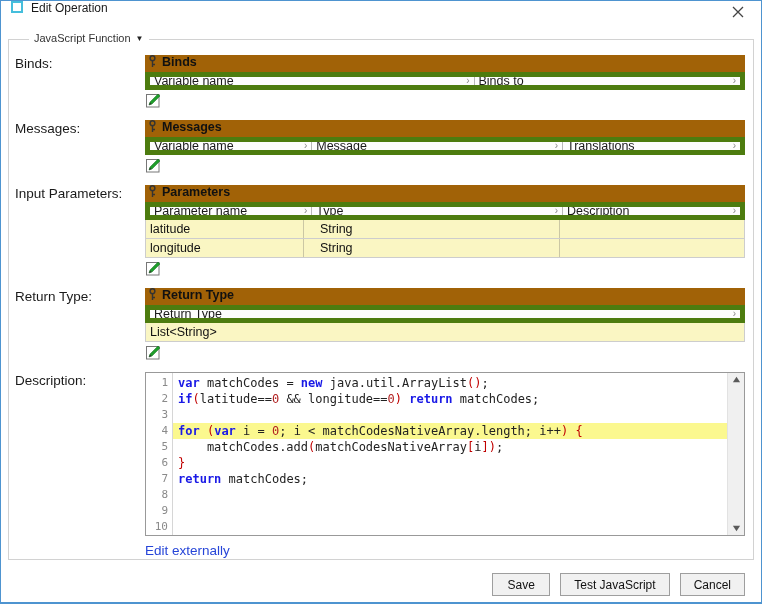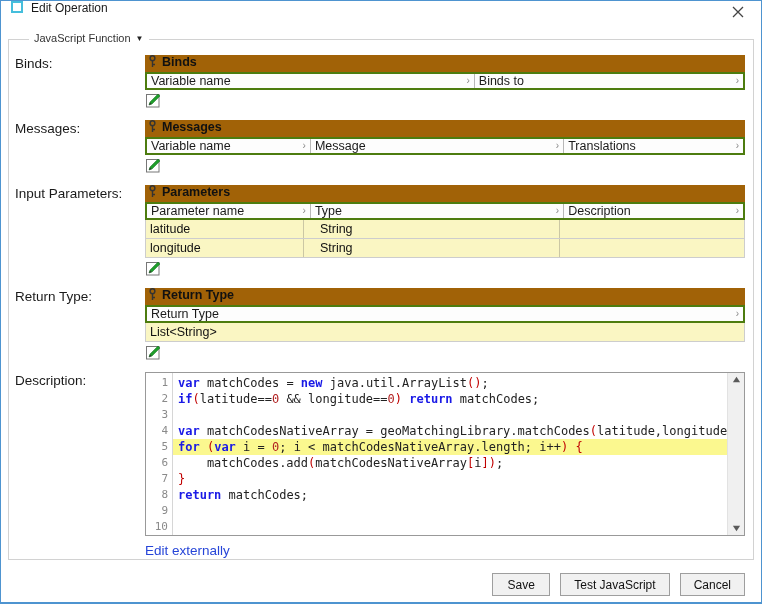--- a/index.html
+++ b/index.html
@@ -17,21 +17,21 @@
   .group-label { position:absolute; top:-8px; left:20px; background:#fff; padding:0 5px; font-size:11px; color:#333; display:flex; align-items:center; gap:5px; }
   .caret { font-size:8px; color:#222; }
 
   
   .section { display:flex; margin-bottom:11px; }
   .sec-label { width:130px; flex:0 0 auto; font-size:13.5px; color:#1a1a1a; padding-top:1px; }
   .sec-body { flex:1; min-width:0; }
 
   
   .grid-header { background:#a16207; height:17px; display:flex; align-items:flex-start; gap:5px; padding-left:3px; font-size:12.5px; font-weight:bold; color:#111; }
-  .col-row { display:flex; height:18px; border:2px solid #4d7c0f; background:#fdfdfd; }
+  .col-row { display:flex; height:18px; border:5px solid #4d7c0f; background:#fdfdfd; }
   .col { display:flex; align-items:center; justify-content:space-between; padding:0 4px 0 4px; font-size:12.5px; color:#1a1a1a; border-right:1px solid #b8b8b8; overflow:hidden; }
   .col:last-child { border-right:none; }
   .chev { color:#8a8a8a; font-size:10px; line-height:1; padding-left:4px; }
   .data-row { display:flex; height:19px; background:#FAF6C3; border:1px solid #cdcdcd; border-top:none;gap:12px; }
   .cell { display:flex; align-items:center; padding:0 4px; font-size:12.5px; color:#111; border-right:1px solid #cbc7a4; overflow:hidden; }
   .cell:last-child { border-right:none; }
   .w-55 { width:55%; } .w-45 { width:45%; }
   .w-275 { width:27.5%; } .w-425 { width:42.5%; } .w-30 { width:30%; }
   .w-100 { width:100%; }
   .add-row { margin-top:2px; height:17px; }
@@ -238,21 +238,20 @@
               <div class="ln">6</div>
               <div class="ln">7</div>
               <div class="ln">8</div>
               <div class="ln">9</div>
               <div class="ln">10</div>
             </div>
           <div class="code-area">
               <div class="code-line"><span class="tok-kw">var</span><span class="tok-pl"> matchCodes = </span><span class="tok-kw">new</span><span class="tok-pl"> java.util.ArrayList</span><span class="tok-pu">()</span><span class="tok-pl">;</span></div>
               <div class="code-line"><span class="tok-kw">if</span><span class="tok-pu">(</span><span class="tok-pl">latitude==</span><span class="tok-nu">0</span><span class="tok-pl"> &amp;&amp; longitude==</span><span class="tok-nu">0</span><span class="tok-pu">)</span><span class="tok-pl"> </span><span class="tok-kw">return</span><span class="tok-pl"> matchCodes;</span></div>
               <div class="code-line"></div>
-              <div class="code-line"><span class="tok-kw">var</span><span class="tok-pl"> matchCodesNativeArray = geoMatchingLibrary.matchCodes</span><span class="tok-pu">(</span><span class="tok-pl">latitude,longitude</span></div>
               <div class="code-line hl"><span class="tok-kw">for</span><span class="tok-pl"> </span><span class="tok-pu">(</span><span class="tok-kw">var</span><span class="tok-pl"> i = </span><span class="tok-nu">0</span><span class="tok-pl">; i &lt; matchCodesNativeArray.length; i++</span><span class="tok-pu">)</span><span class="tok-pl"> </span><span class="tok-pu">{</span></div>
               <div class="code-line"><span class="tok-pl">    matchCodes.add</span><span class="tok-pu">(</span><span class="tok-pl">matchCodesNativeArray</span><span class="tok-pu">[</span><span class="tok-pl">i</span><span class="tok-pu">])</span><span class="tok-pl">;</span></div>
               <div class="code-line"><span class="tok-pu">}</span></div>
               <div class="code-line"><span class="tok-kw">return</span><span class="tok-pl"> matchCodes;</span></div>
               <div class="code-line"></div>
               <div class="code-line"></div>
             </div>
           <div class="vscroll">
             <svg class="sarrow" viewBox="0 0 10 10">
                 <path d="M5 2 L9 8 L1 8 Z" fill="#5a5a5a"></path>

